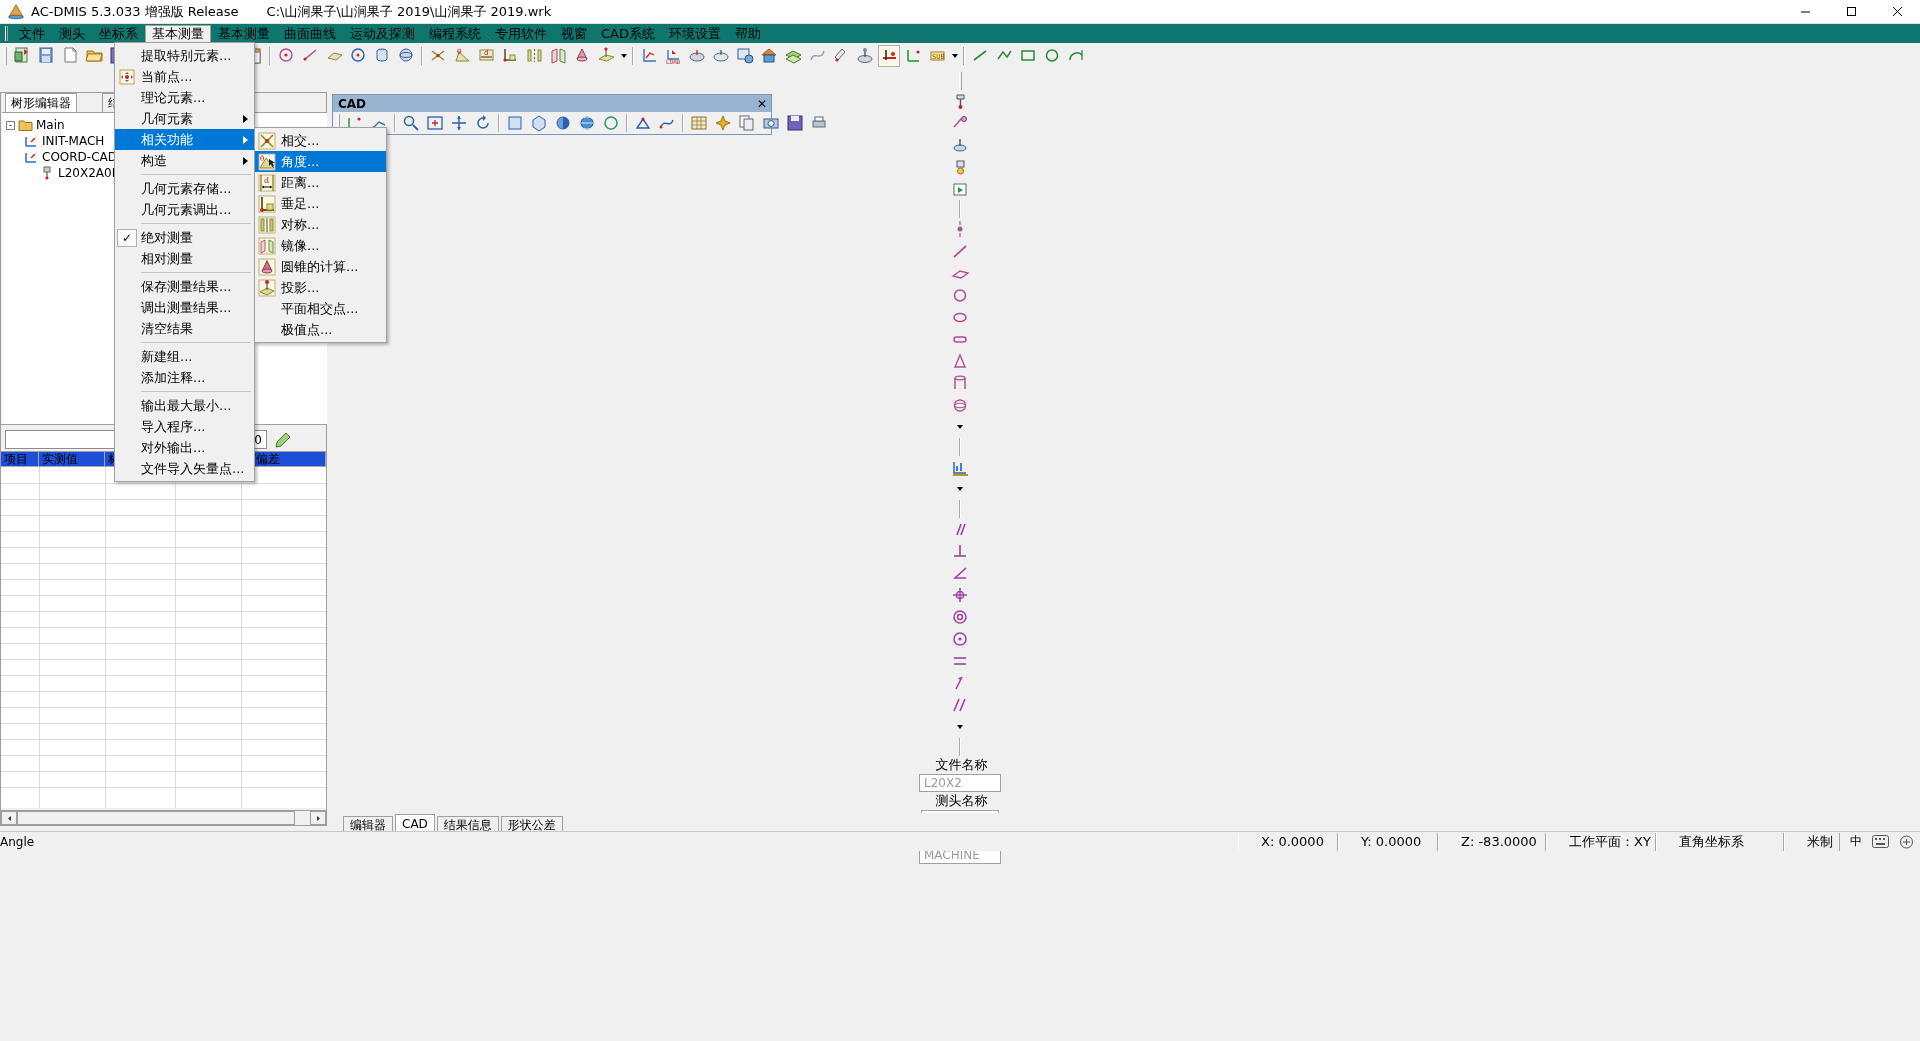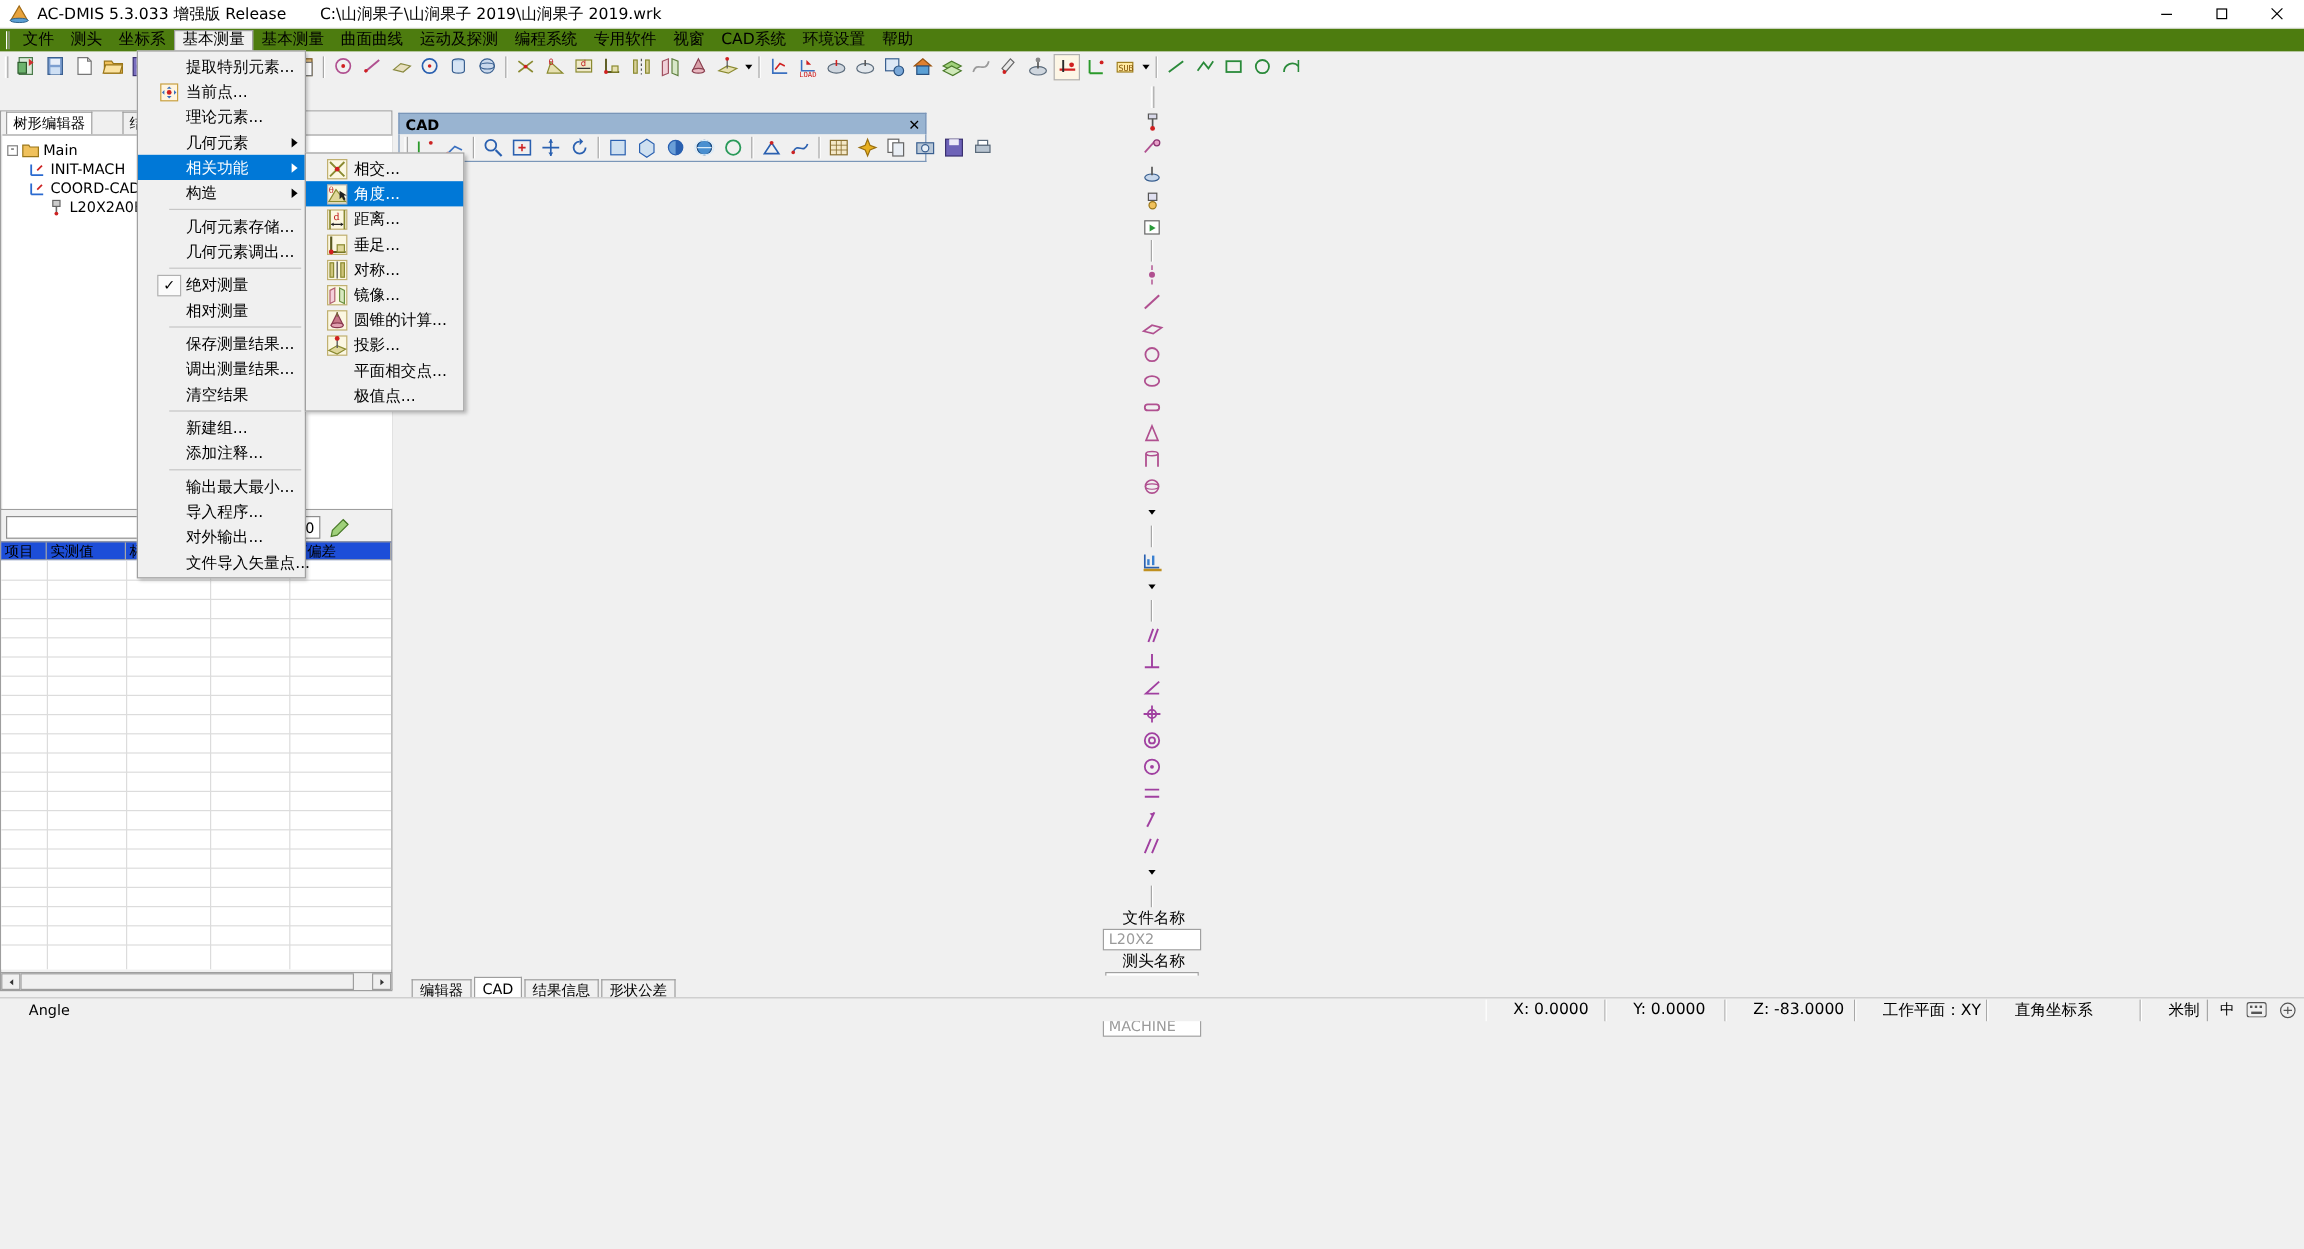--- a/index.html
+++ b/index.html
@@ -25,21 +25,21 @@
   .title-path { font-size: 13px; color: #000; margin-left: 28px; white-space: nowrap; }
   .win-btns { margin-left: auto; display: flex; height: 24px; }
   .win-btn {
     width: 46px; height: 24px; display: flex; align-items: center; justify-content: center;
     font-size: 13px; color: #000;
   }
 
   
   .menubar {
     position: absolute; left: 0; top: 24px; width: 1920px; height: 19px;
-    background: #4d7c0f; display: flex; align-items: center;
+    background: #0f766e; display: flex; align-items: center;
     font-size: 13px;
   }
   .menubar .grip {
     width: 3px; height: 15px; margin: 0 4px 0 5px;
     border-left: 1px solid #fff; border-right: 1px solid #a0a0a0;
   }
   .menu-item {
     padding: 1px 7px; height: 18px; line-height: 16px; white-space: nowrap; color: #000;
   }
   .menu-item.active { border: 1px solid #a0a0a0; background: #f0f0f0; padding: 0px 6px; }
@@ -152,21 +152,21 @@
 
   
   .dropdown {
     position: absolute; background: #f0f0f0; border: 1px solid #a0a0a0;
     font-size: 13px; padding: 2px 0; z-index: 100;
     box-shadow: 2px 2px 3px rgba(0,0,0,0.25);
   }
   .dd-main { left: 114px; top: 42px; width: 141px; }
   .dd-sub  { left: 254px; top: 127px; width: 133px; }
   .dd-item {
-    display: flex; align-items: center; height: 21px; padding-left: 16px;
+    display: flex; align-items: center; height: 21px; padding-left: 2px;
     white-space: nowrap; color: #000; position: relative;
   }
   .dd-item.sel { background: #0078d7; color: #fff; }
   .dd-icon { width: 20px; height: 18px; margin-right: 4px; flex: none; position: relative; }
   .dd-label { flex: 1; }
   .dd-sep { height: 1px; background: #c6c6c6; margin: 3px 3px 3px 26px; }
   .dd-arrow {
     width: 0; height: 0; border-top: 4px solid transparent; border-bottom: 4px solid transparent;
     border-left: 5px solid #000; margin-right: 6px;
   }
@@ -1031,21 +1031,21 @@
   </div>
 
   <div class="bottabs">
     <div class="bt">编辑器</div>
     <div class="bt sel">CAD</div>
     <div class="bt">结果信息</div>
     <div class="bt">形状公差</div>
   </div>
 
   <div class="statusbar">
-    <div class="sb-plain" style="padding-left:24px">Angle</div>
+    <div class="sb-plain" style="padding-left:0">Angle</div>
     <div style="flex:1"></div>
     <div class="sb-cell sb-big" style="width:100px">X: 0.0000</div>
     <div class="sb-cell sb-big" style="width:100px">Y: 0.0000</div>
     <div class="sb-cell sb-big" style="width:108px">Z: -83.0000</div>
     <div class="sb-cell sb-big" style="width:110px">工作平面：XY</div>
     <div class="sb-cell sb-big" style="width:128px">直角坐标系</div>
     <div class="sb-cell sb-big" style="width:56px">米制</div>
     <div class="tray">
       <div class="tray-item">中</div>
       <div class="tray-item">

